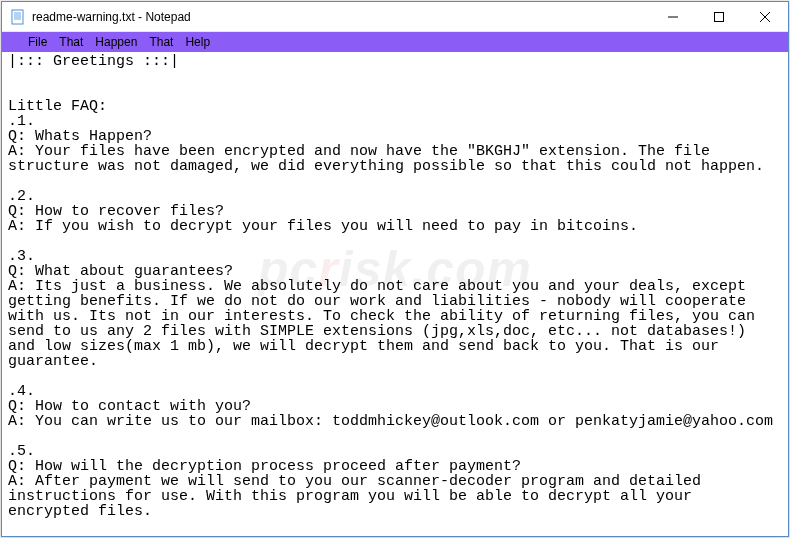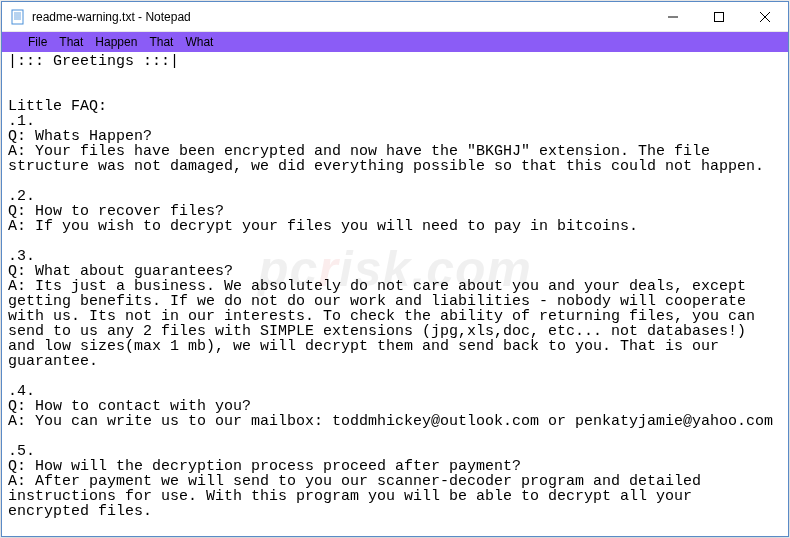--- a/index.html
+++ b/index.html
@@ -132,21 +132,21 @@
         </svg>
       </div>
     </div>
   </div>
 
   <div class="menubar">
     <span class="menu-item">File</span>
     <span class="menu-item">That</span>
     <span class="menu-item">Happen</span>
     <span class="menu-item">That</span>
-    <span class="menu-item">What</span>
+    <span class="menu-item">Help</span>
   </div>
 
   <div class="content" id="content-area">|::: Greetings :::|
 
 
 Little FAQ:
 .1.
 Q: Whats Happen?
 A: Your files have been encrypted and now have the "BKGHJ" extension. The file structure was not damaged, we did everything possible so that this could not happen.
 

